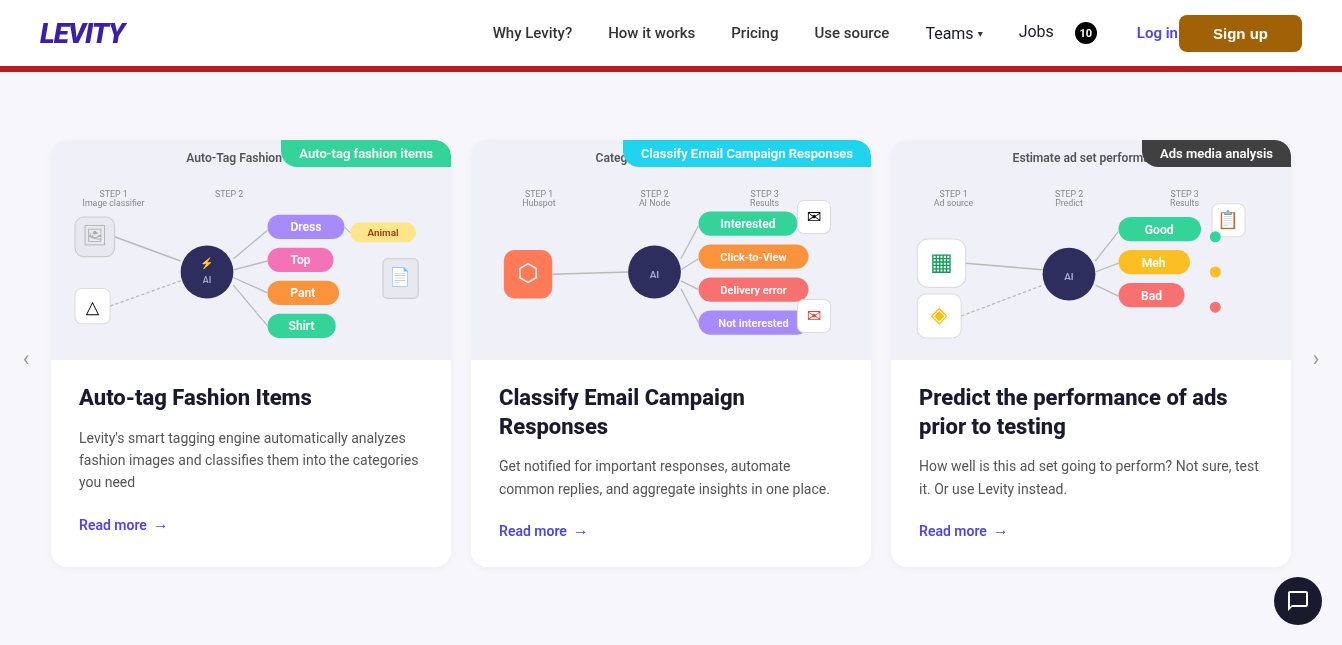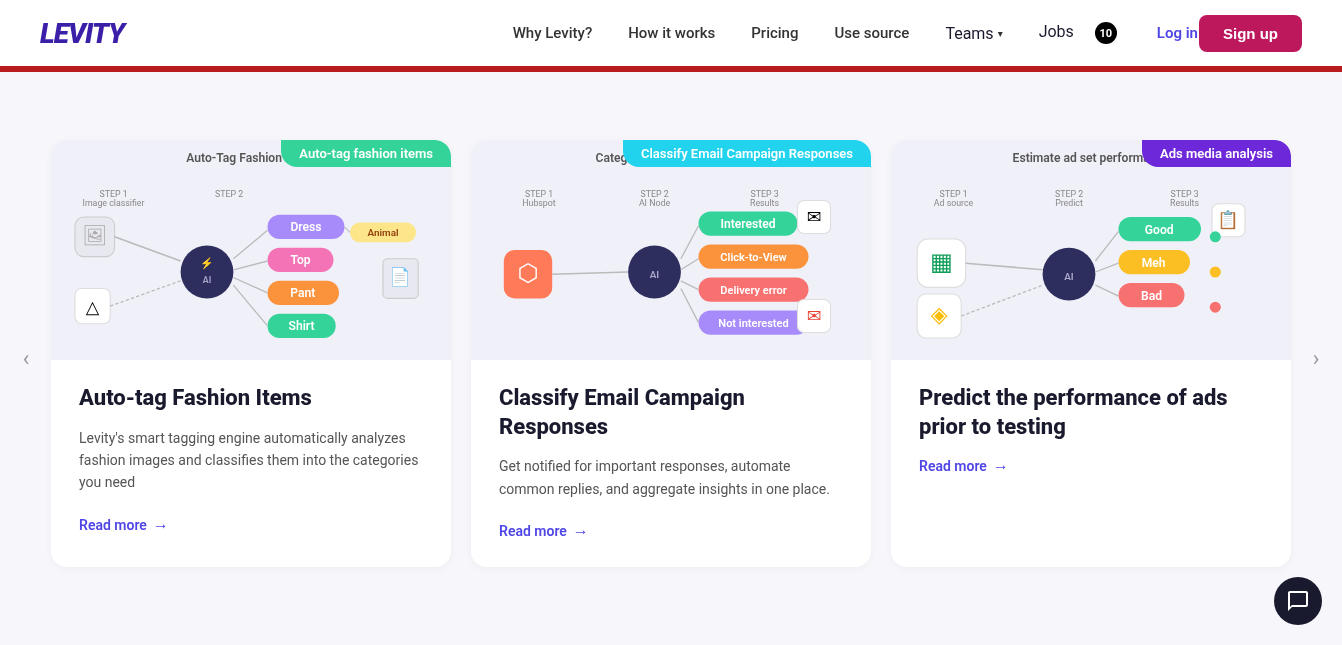--- a/index.html
+++ b/index.html
@@ -74,25 +74,25 @@
       gap: 1px;
     }
     .login-btn {
       color: #4f46e5;
       font-weight: 600;
       font-size: 15px;
       cursor: pointer;
       text-decoration: none;
     }
     .signup-btn {
-      background: #be185d;
+      background: #a16207;
       color: #fff;
       border: none;
       border-radius: 8px;
-      padding: 10px 24px;
+      padding: 10px 34px;
       font-size: 15px;
       font-weight: 600;
       cursor: pointer;
     }
 
     
     .main-content {
       background: #f7f7fb;
       padding: 30px 40px 40px;
       min-height: 573px;
@@ -146,21 +146,21 @@
       right: 0;
       padding: 6px 18px;
       border-radius: 0 16px 0 16px;
       font-size: 13px;
       font-weight: 600;
       color: #fff;
       z-index: 5;
     }
     .card-tag.green { background: #34d399; }
     .card-tag.teal { background: #22d3ee; }
-    .card-tag.emerald { background: #6d28d9; }
+    .card-tag.emerald { background: #404040; }
 
     
     .card-image {
       background: #f0f0f8;
       height: 220px;
       display: flex;
       align-items: center;
       justify-content: center;
       overflow: hidden;
       position: relative;
@@ -405,20 +405,21 @@
           <rect x="290" y="58" width="30" height="30" rx="6" fill="#fff" stroke="#ddd" stroke-width="1"></rect>
           <text x="305" y="78" text-anchor="middle" font-size="16" fill="#4285f4">📋</text>
 
           <circle cx="293" cy="88" r="5" fill="#34d399"></circle>
           <circle cx="293" cy="120" r="5" fill="#fbbf24"></circle>
           <circle cx="293" cy="152" r="5" fill="#f87171"></circle>
         </svg>
       </div>
       <div class="card-body">
         <div class="card-title">Predict the performance of ads prior to testing</div>
+        <div class="card-desc">How well is this ad set going to perform? Not sure, test it. Or use Levity instead.</div>
         <a href="#" class="read-more">
           <span>Read more</span>
           <span class="read-more-arrow">→</span>
         </a>
       </div>
     </div>
 
   </div>
 
   <div class="carousel-arrow right">

